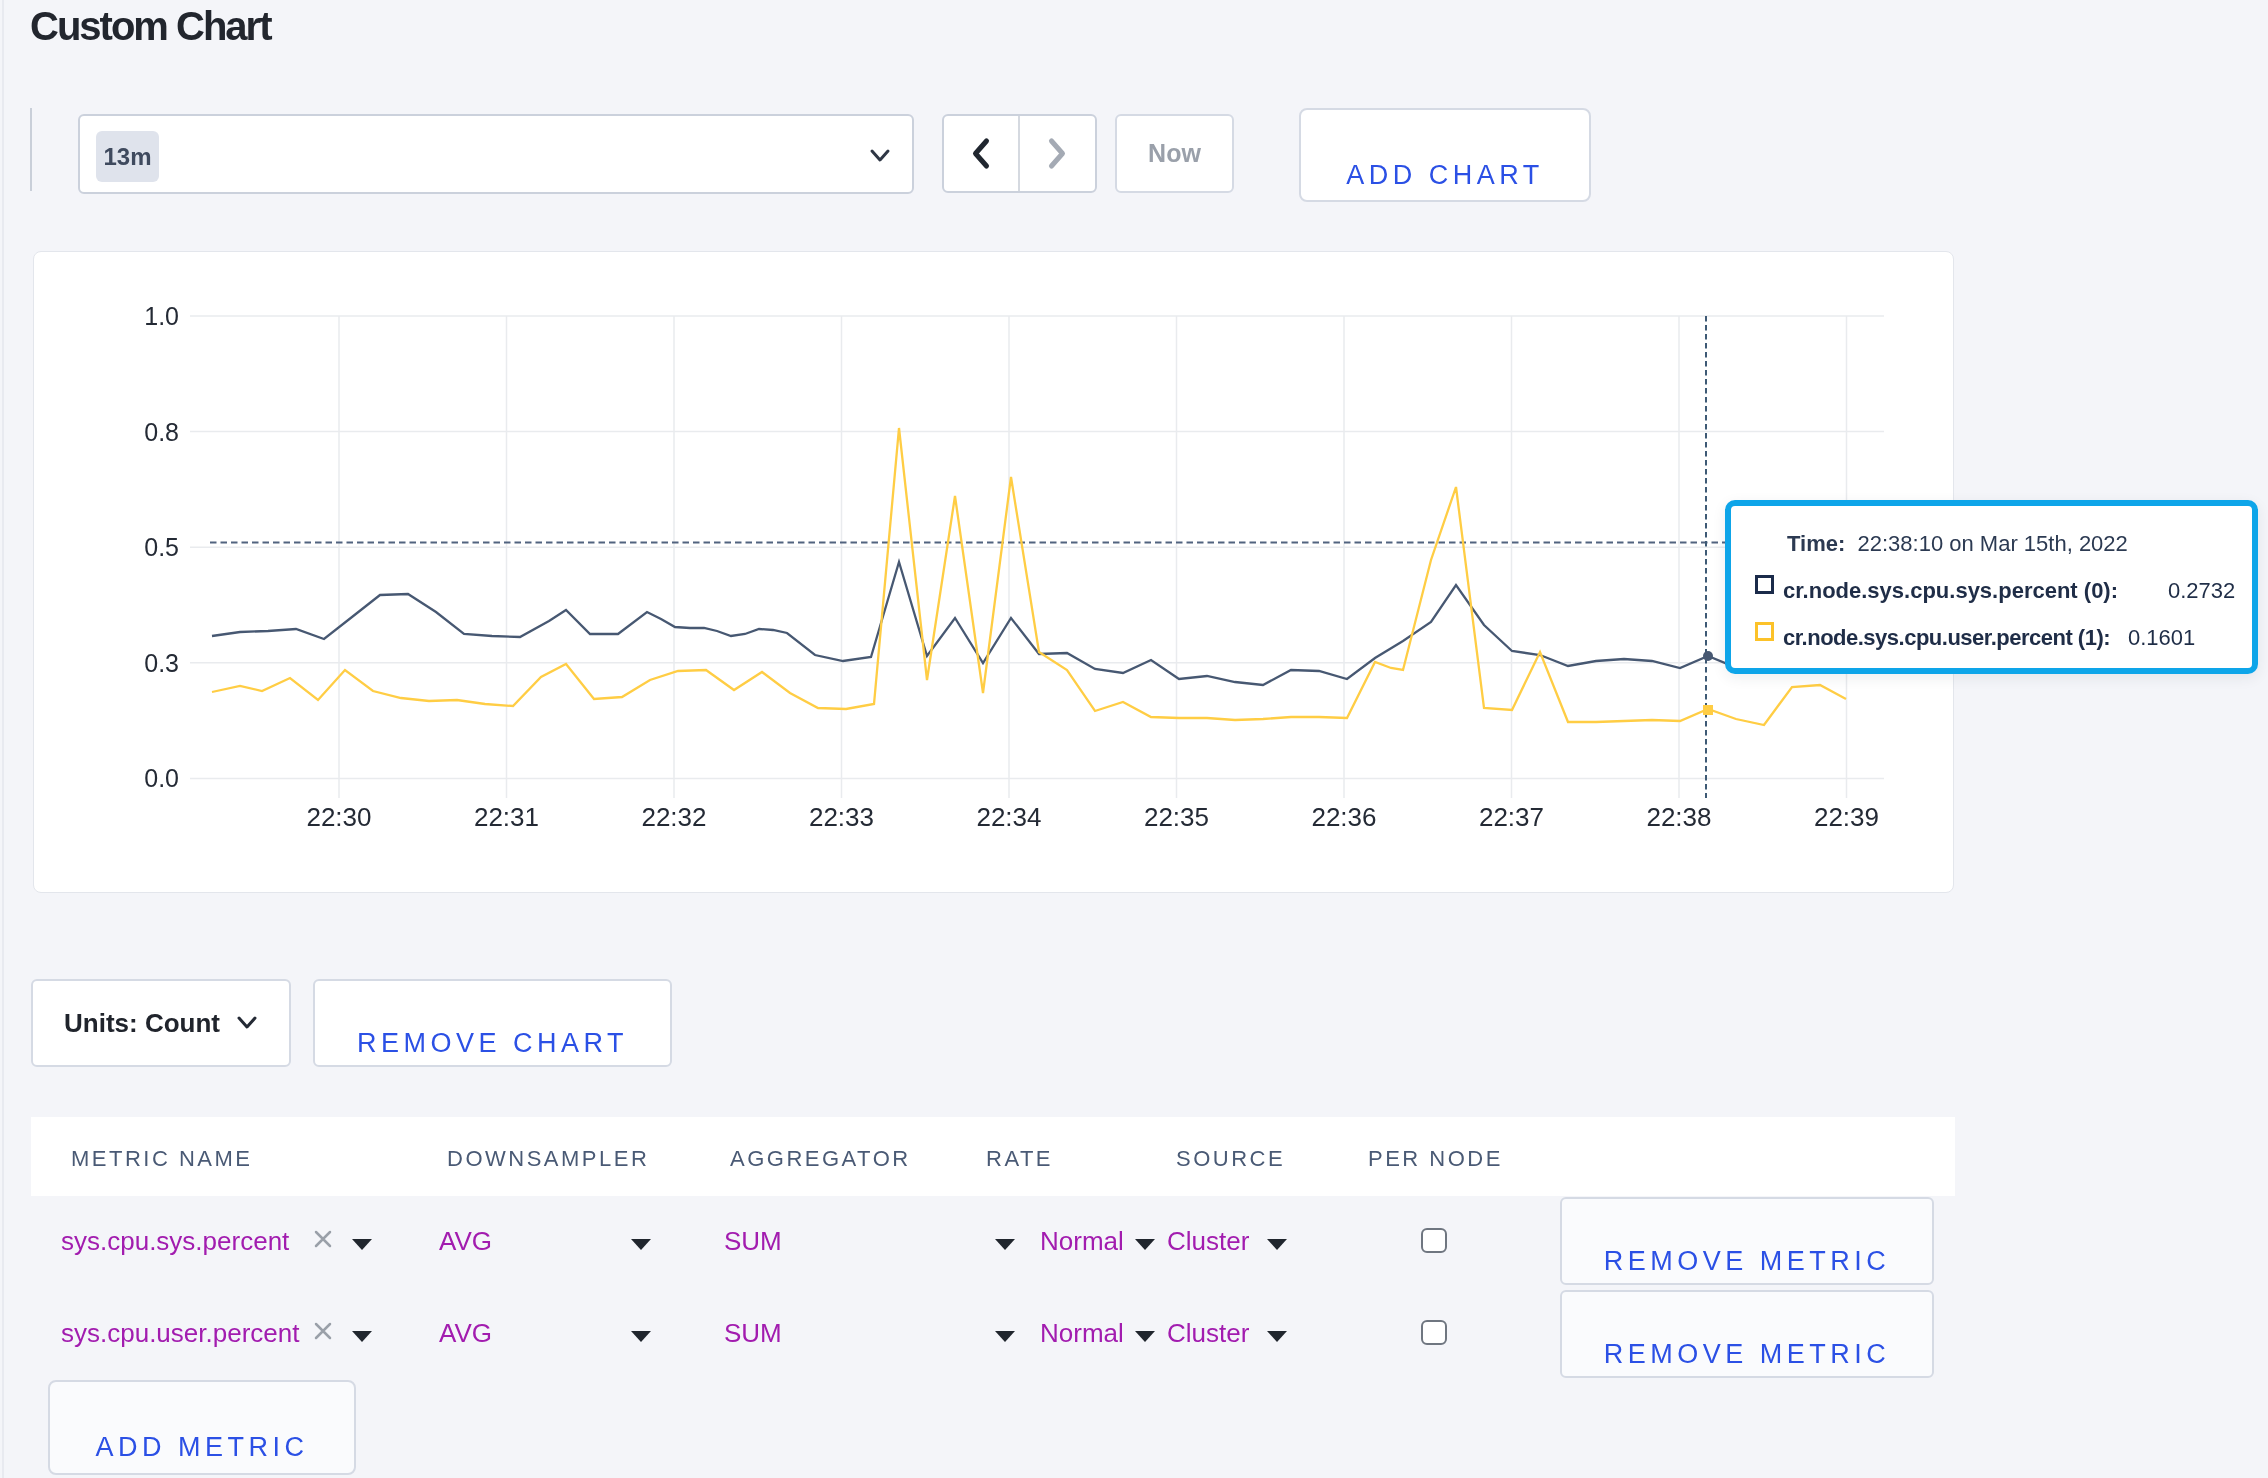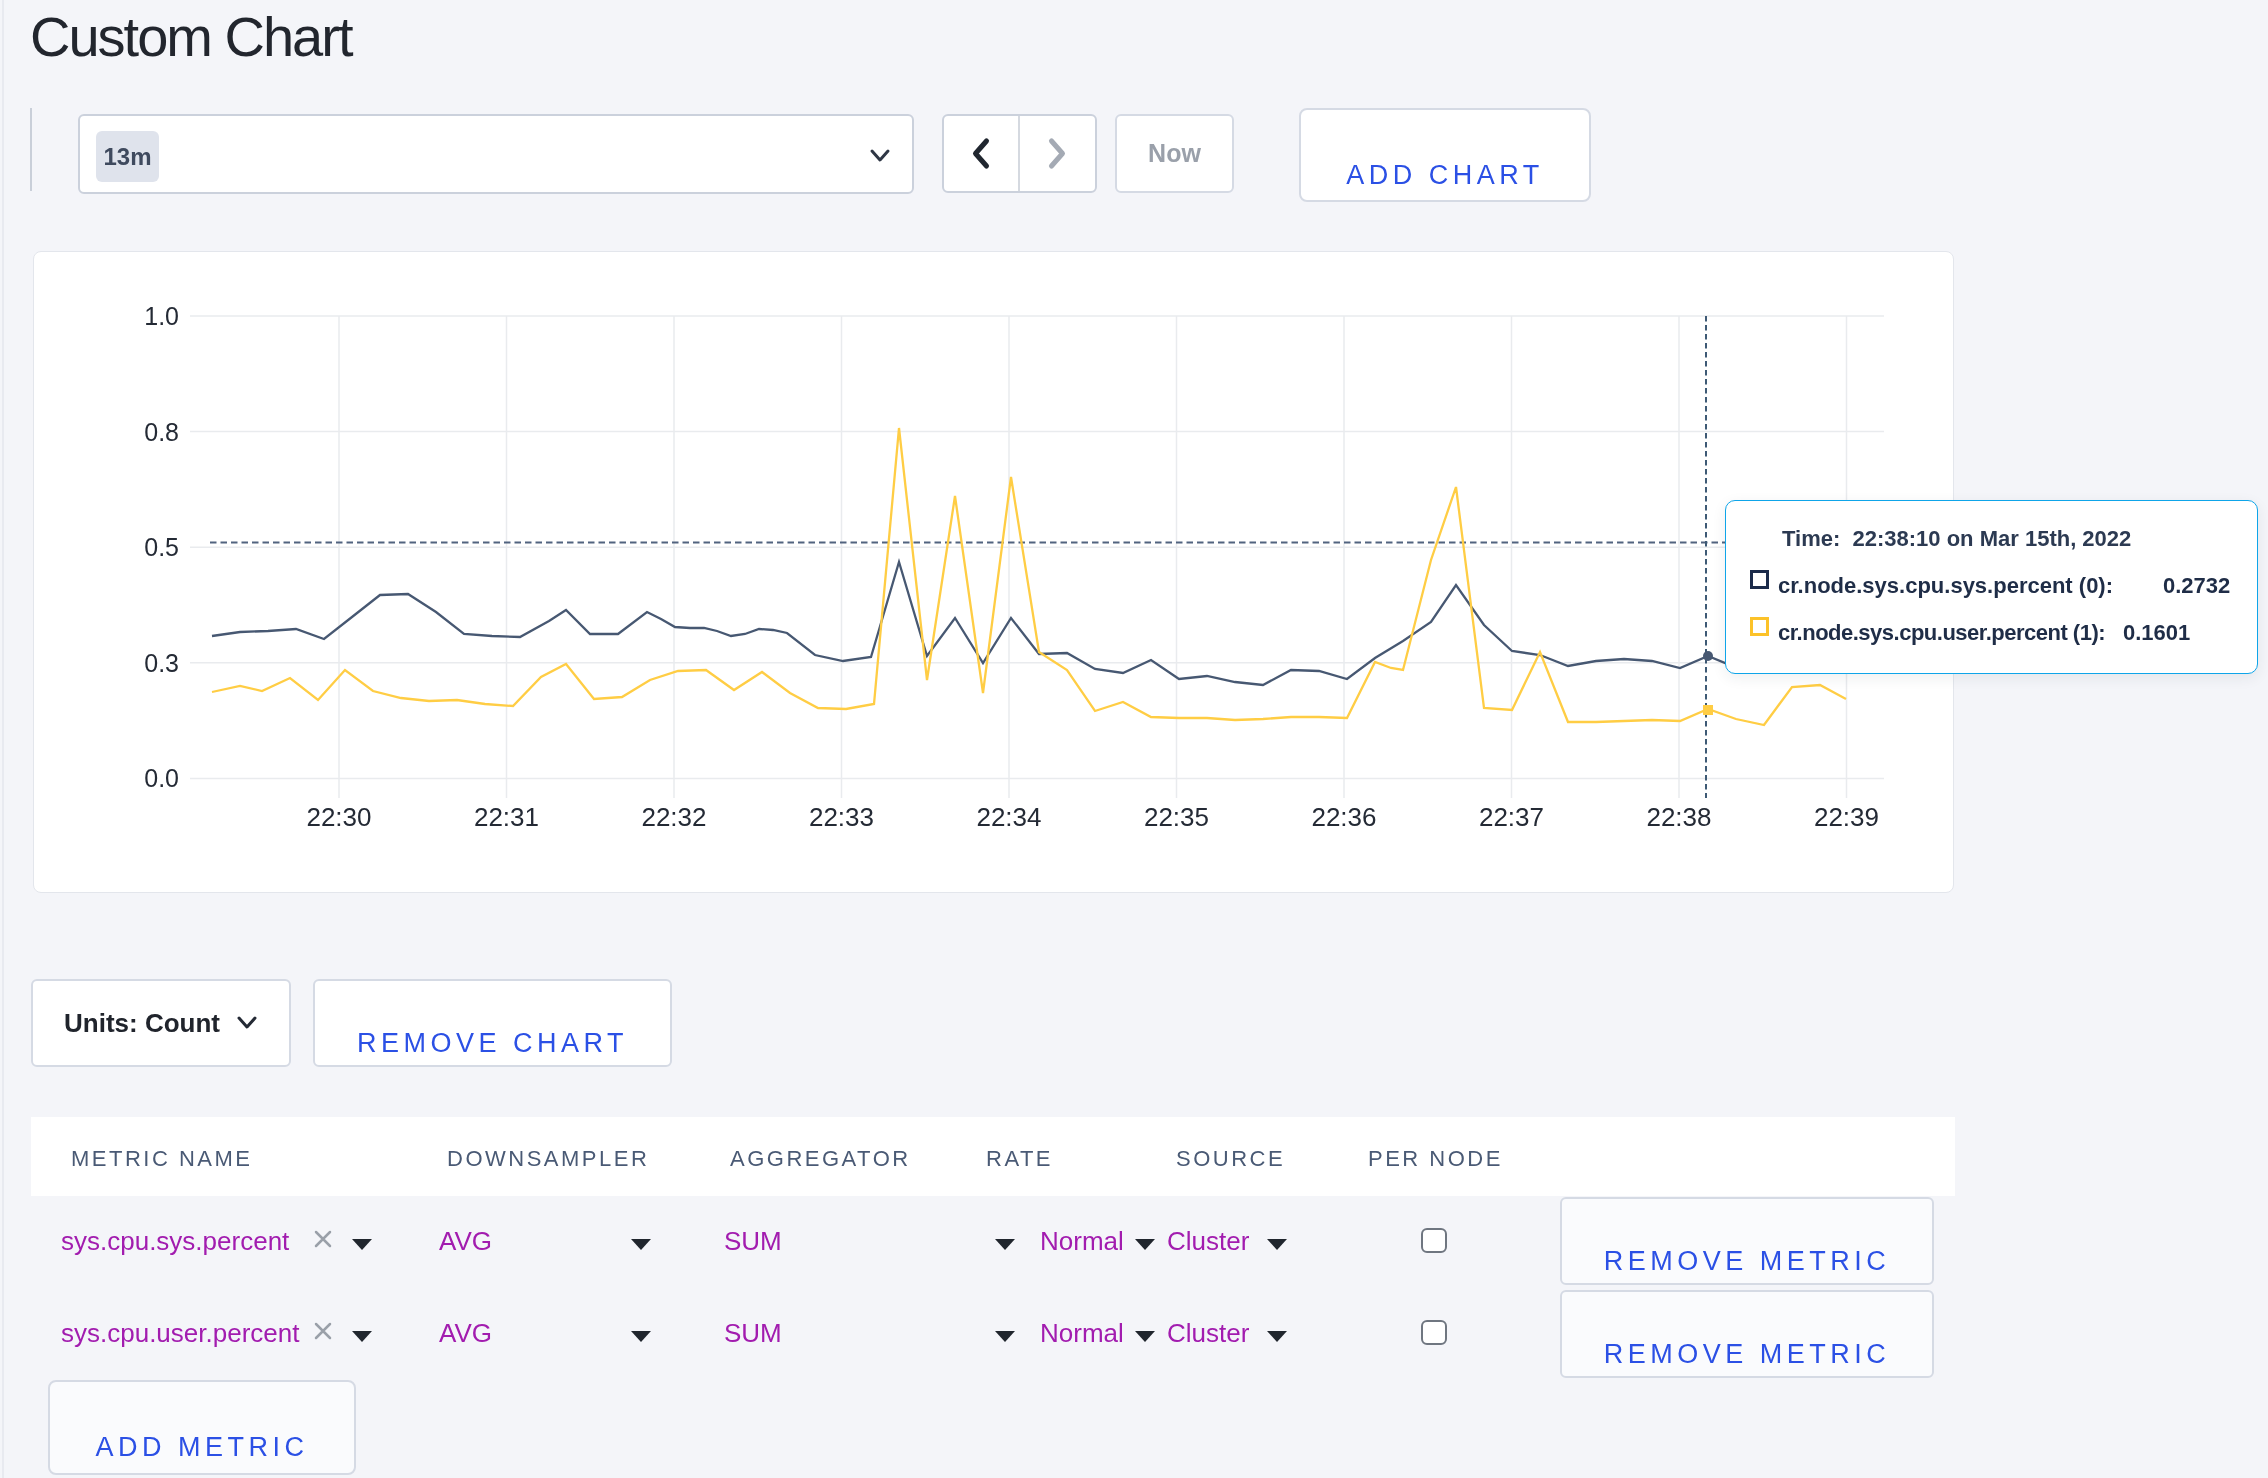--- a/index.html
+++ b/index.html
@@ -8,21 +8,21 @@
 .btn { background:#fff; border:2px solid #d5dae4; border-radius:8px; display:flex; align-items:center; justify-content:center; }
 .bluetxt { color:#2b50e5; font-size:27px; letter-spacing:4.5px;margin-top:40px; }
 .rowtx { font-size:26px; color:#a21caf; }
 .tri { width:0; height:0; border-left:10px solid transparent; border-right:10px solid transparent; border-top:11px solid #20262e; }
 </style>
 </head>
 <body>
 
 <div class="abs" style="left:2px; top:0; width:2px; height:1478px; background:#e8eaf0;"></div>
 
-<div class="abs" style="left:30px; top:4px; font-size:56px; font-weight:400; letter-spacing:-2px; color:#22262e;">Custom Chart</div>
+<div class="abs" style="left:30px; top:4px; font-size:40px; font-weight:700; letter-spacing:-2px; color:#22262e;">Custom Chart</div>
 
 <div class="abs" style="left:30px; top:108px; width:2px; height:83px; background:#c9cfd9;"></div>
 
 <div class="abs" style="left:78px; top:114px; width:836px; height:80px; background:#fff; border:2px solid #cbd1dc; border-radius:6px;">
   <div class="abs" style="left:16px; top:15px; width:63px; height:51px; background:#dfe3ec; border-radius:6px; display:flex; align-items:center; justify-content:center; font-size:24px; font-weight:700; color:#3f4a5e;">13m</div>
   <svg class="abs" style="right:20px; top:30px;" width="24" height="20" viewBox="0 0 24 20">
       <path d="M4 5 L12 14 L20 5" fill="none" stroke="#2f3745" stroke-width="3" stroke-linecap="round" stroke-linejoin="round"></path>
     </svg>
 </div>
 
@@ -94,21 +94,21 @@
   <line x1="1673" y1="65" x2="1673" y2="547" stroke="#3e5a75" stroke-width="2" stroke-dasharray="5.5 3.5"></line>
 
   <polyline fill="none" stroke="#475872" stroke-width="2.3" points="179,385 207,381 235,380 263,378 291,388 319,366 347,344 375,343 403,361 431,383 459,385 487,386 516,370 533,359 557,383 585,383 614,361 628,368 642,376 657,377 671,377 684,380 698,385 712,383 726,378 740,379 754,382 782,404 810,410 838,406 866,311 894,405 922,367 950,412 978,367 1006,403 1034,402 1062,418 1090,422 1118,409 1146,428 1174,425 1202,431 1230,434 1258,419 1286,420 1314,428 1342,407 1370,390 1398,371 1423,334 1451,374 1479,400 1507,404 1535,415 1563,410 1591,408 1619,410 1647,417 1675,405 1697,414 1727,415 1757,410 1787,407 1813,404"></polyline>
 
   <polyline fill="none" stroke="#ffcd44" stroke-width="2.3" points="179,441 207,435 229,440 257,427 285,449 312,419 340,440 368,447 396,450 424,449 452,453 480,455 508,426 533,413 561,448 589,446 617,429 645,420 673,419 701,439 729,421 757,442 785,457 813,458 841,453 866,177 894,429 922,245 950,442 978,226 1006,401 1034,419 1062,460 1090,451 1118,466 1146,467 1174,467 1202,469 1230,468 1258,466 1286,466 1314,467 1342,411 1358,417 1370,419 1398,309 1423,236 1451,457 1479,459 1507,401 1535,471 1563,471 1591,470 1619,469 1647,470 1675,458 1703,468 1731,474 1759,436 1787,434 1813,448"></polyline>
 
   <circle cx="1675" cy="405" r="5" fill="#475872"></circle>
   <rect x="1670" y="454" width="10" height="10" fill="#ffcd44"></rect>
 </svg>
 
-<div class="abs" style="left:1725px; top:500px; width:533px; height:174px; background:#fff; border:1px solid #0ea5e9; border-radius:10px; box-shadow:0 4px 14px rgba(40,50,70,0.08);font-weight:bold;">
+<div class="abs" style="left:1725px; top:500px; width:533px; height:174px; background:#fff; border:6px solid #0ea5e9; border-radius:10px; box-shadow:0 4px 14px rgba(40,50,70,0.08);">
   <div class="abs" style="left:56px; top:25px; font-size:22px; color:#2c3a52;"><b>Time:</b>&nbsp; 22:38:10 on Mar 15th, 2022</div>
   <div class="abs" style="left:24px; top:69px; width:19px; height:19px; border:3.5px solid #1b2b4a;"></div>
   <div class="abs" style="left:52px; top:72px; width:460px; font-size:22px; color:#1f2d47;"><b>cr.node.sys.cpu.sys.percent (0):</b><span style="position:absolute; left:345px;margin-left:40px;">0.2732</span></div>
   <div class="abs" style="left:24px; top:116px; width:19px; height:19px; border:3.5px solid #fcc229;"></div>
   <div class="abs" style="left:52px; top:119px; width:460px; font-size:22px; color:#1f2d47;"><b style="letter-spacing:-0.5px;">cr.node.sys.cpu.user.percent (1):</b><span style="position:absolute; left:345px;">0.1601</span></div>
 </div>
 
 <div class="abs btn" style="left:31px; top:979px; width:260px; height:88px; border-radius:6px;">
   <span style="font-size:26px; font-weight:700; color:#20242c;">Units: Count</span>
   <svg style="margin-left:16px;" width="22" height="16" viewBox="0 0 22 16">

